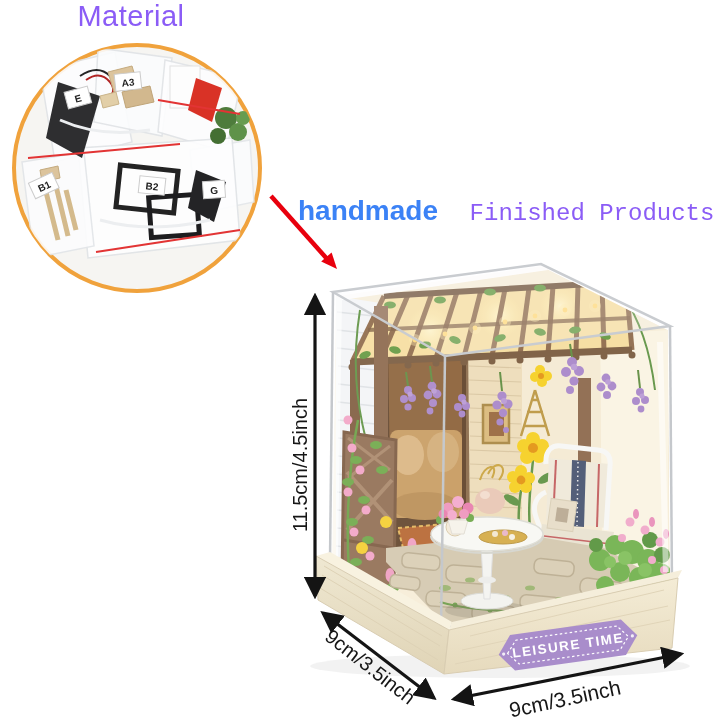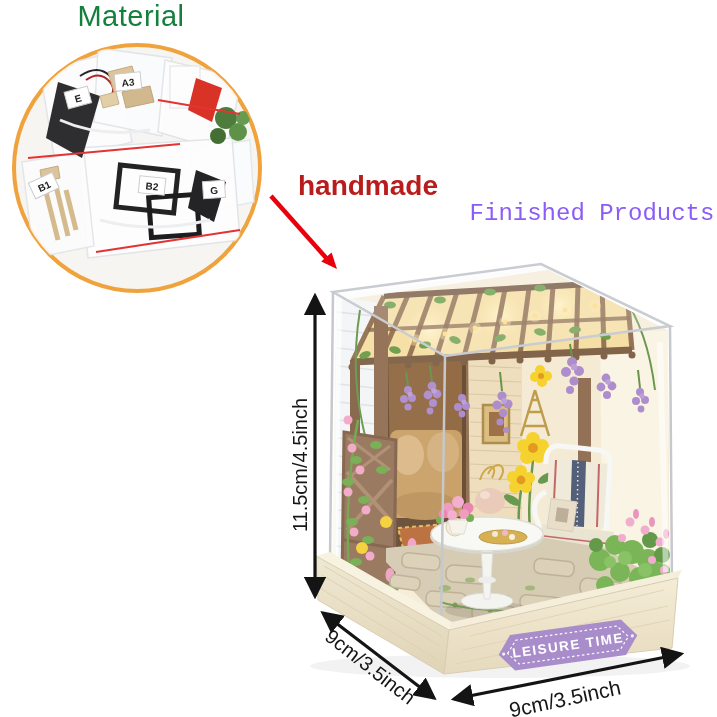--- a/index.html
+++ b/index.html
@@ -1,21 +1,21 @@
 <!DOCTYPE html>
 <html><head>
 <meta charset="utf-8">
 <style>
   html,body{margin:0;padding:0;background:#ffffff;}
   .stage{position:relative;width:717px;height:717px;background:#ffffff;overflow:hidden;
          font-family:"Liberation Sans", sans-serif;}
   .stage svg{position:absolute;left:0;top:0;}
   .lbl{position:absolute;white-space:nowrap;transform:translate(-50%,-50%);}
-  .lbl-material{left:131px;top:16px;font-size:29px;color:#15803d;font-weight:400;letter-spacing:.5px;}
-  .lbl-handmade{left:368px;top:186px;font-size:28px;font-weight:700;color:#b91c1c;}
+  .lbl-material{left:131px;top:16px;font-size:29px;color:#8b5cf6;font-weight:400;letter-spacing:.5px;}
+  .lbl-handmade{left:368px;top:211px;font-size:28px;font-weight:700;color:#3b82f6;}
   .lbl-finished{left:592px;top:213px;font-size:24px;color:#8b5cf6;
                 font-family:"Liberation Mono", monospace;letter-spacing:0px;}
   .dim{font-size:20px;color:#161616;font-weight:400;}
   .lbl-height{left:300px;top:465px;transform:translate(-50%,-50%) rotate(-90deg);}
   .lbl-depth{left:370px;top:667px;transform:translate(-50%,-50%) rotate(38deg);}
   .lbl-width{left:565px;top:699px;transform:translate(-50%,-50%) rotate(-12deg);font-size:21px;}
   text{font-family:"Liberation Sans", sans-serif;}
   .baglbl{font-size:10px;font-weight:700;fill:#222;}
   .plaquetxt{font-size:13.5px;font-weight:700;fill:#ffffff;letter-spacing:1.5px;}
 </style>

